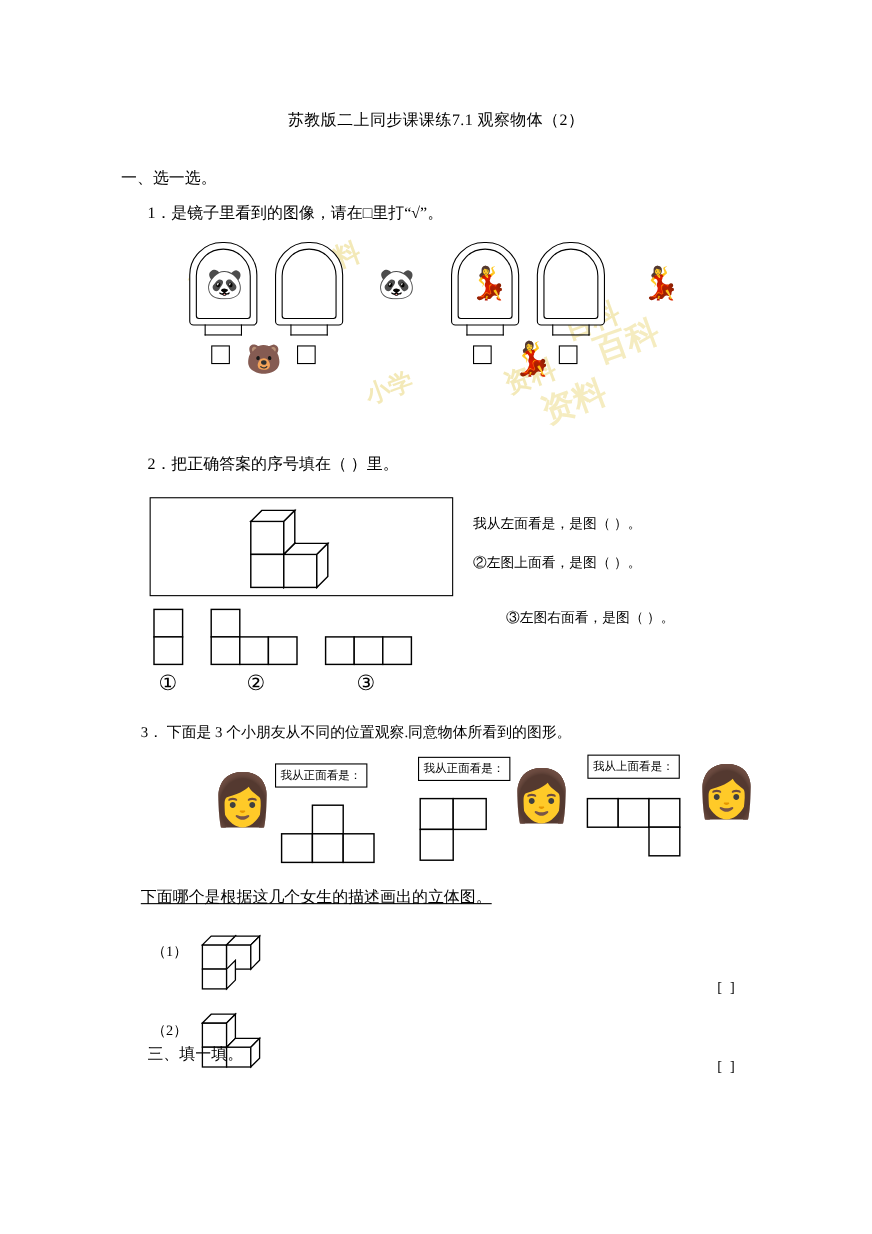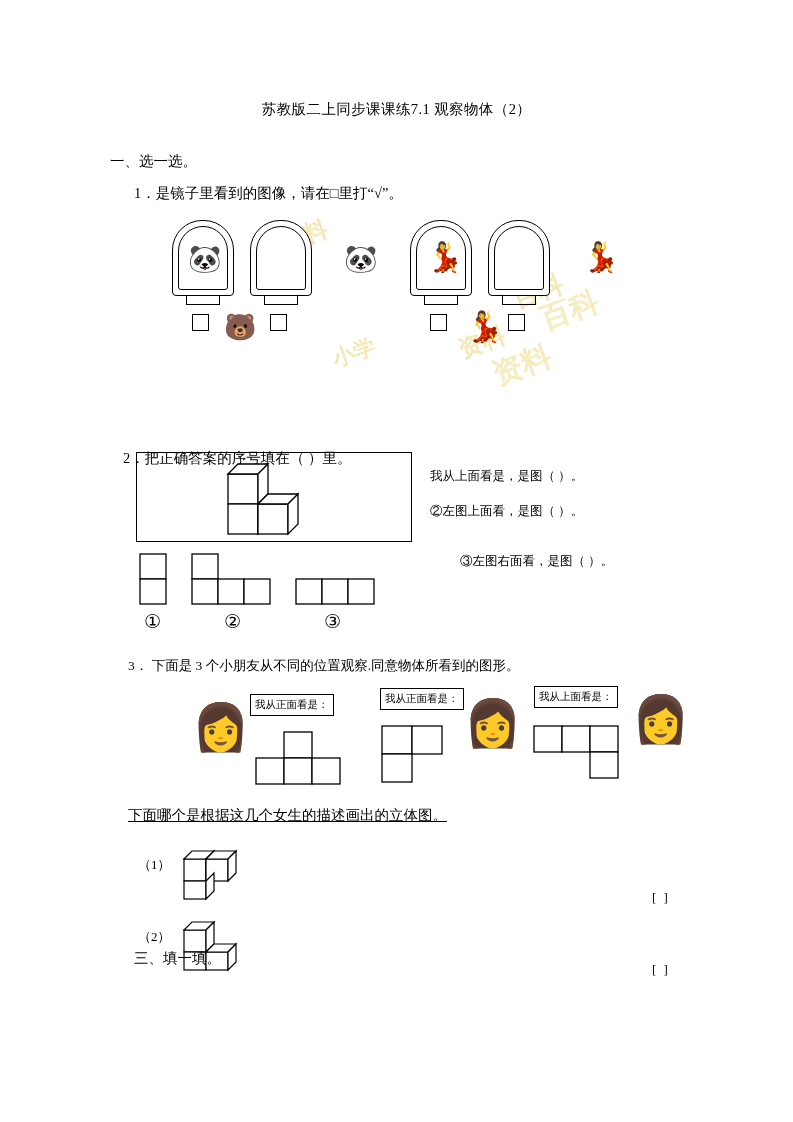--- a/index.html
+++ b/index.html
@@ -27,21 +27,21 @@
     font-size: 14.5px;
     letter-spacing: 0.4px;
   }
   .sec {
     position: absolute;
     font-size: 14.5px;
     white-space: nowrap;
   }
   .q1-head { top: 152px; left: 110px; }
   .q1a { top: 184px; left: 134px; }
-  .q2 { top: 412px; left: 123px; margin-top: 37px; }
+  .q2 { top: 412px; left: 134px; }
   .q3 { top: 657px; left: 128px; font-size: 13.5px; }
   .q3b { top: 806px; left: 128px; text-decoration: underline; }
   .q3c1 { top: 856px; left: 138px; font-size: 13px; }
   .q3c2 { top: 928px; left: 138px; font-size: 13px; }
   .sec3 { top: 949px; left: 134px; }
 
   
   .mirror-area {
     position: absolute;
     top: 218px;
@@ -288,21 +288,21 @@
       </g>
     </svg>
 
     <div class="opt-labels">
       <span style="left:8px">①</span>
       <span style="left:88px">②</span>
       <span style="left:188px">③</span>
     </div>
   </div>
 
-  <div class="q2-right q2r1">我从上面看是，是图（    ）。</div>
+  <div class="q2-right q2r1">我从左面看是，是图（    ）。</div>
   <div class="q2-right q2r2">②左图上面看，是图（    ）。</div>
   <div class="q2-right q2r3">③左图右面看，是图（    ）。</div>
 
   <div class="sec q3">3． 下面是 3 个小朋友从不同的位置观察.同意物体所看到的图形。</div>
 
   <div class="q3-area">
 
     <div class="kid" style="left:0px; top:22px">👩</div>
     <div class="bubble" style="left:58px; top:12px">我从正面看是：</div>
     <svg class="gridshape" style="left:60px; top:48px" width="110" height="60" viewBox="0 0 110 60">

